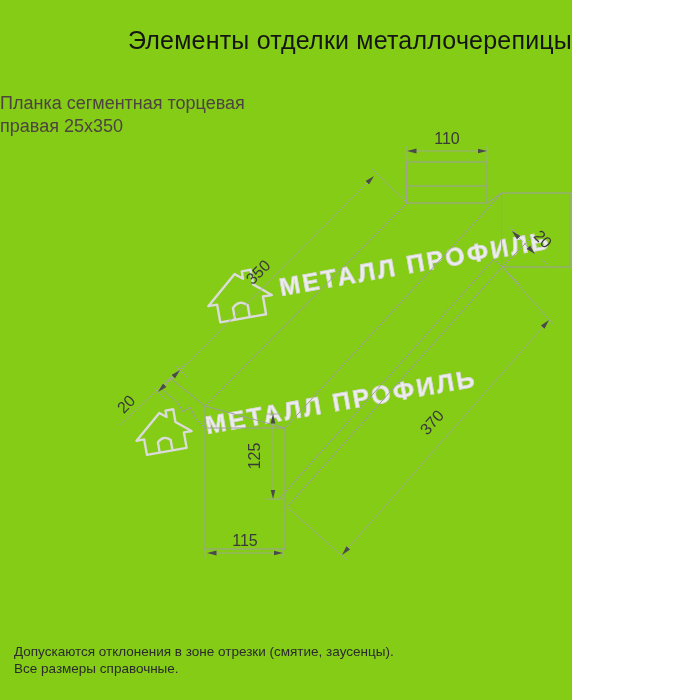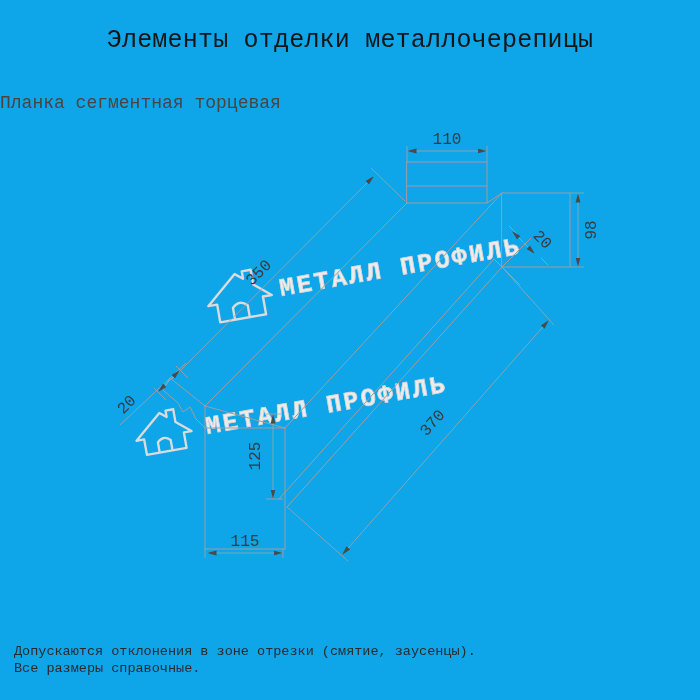--- a/index.html
+++ b/index.html
@@ -1,18 +1,18 @@
 <!DOCTYPE html>
 <html><head>
 <meta charset="utf-8">
 <style>
   html,body{margin:0;padding:0;background:#ffffff;}
   .page{
-    position:relative;width:700px;height:700px;background:#0ea5e9;overflow:hidden;
-    font-family:Liberation Mono, monospace;
+    position:relative;width:572px;height:700px;background:#84cc16;overflow:hidden;
+    font-family:Liberation Sans, sans-serif;
   }
   .title{
     position:absolute;top:26px;left:0;width:700px;text-align:center;
     font-size:25px;letter-spacing:0.2px;color:#151515;
   }
   .subtitle{
     position:absolute;top:92px;left:0;width:700px;text-align:left;
     font-size:18px;line-height:23px;color:#4d4340;
   }
   .footer{
@@ -28,20 +28,21 @@
 </style>
 </head>
 <body>
 
 <div class="page">
 
   <div class="title">Элементы отделки металлочерепицы</div>
 
   <div class="subtitle">
     <div>Планка сегментная торцевая</div>
+    <div>правая 25х350</div>
   </div>
 
   <svg class="drawing" width="700" height="700" viewBox="0 0 700 700">
     <defs>
       <marker id="arr" markerWidth="11" markerHeight="8" refX="9.5" refY="4" orient="auto-start-reverse" markerUnits="userSpaceOnUse">
         <path d="M0,1.6 L9.5,4 L0,6.4 Z" fill="#4a4a4a"></path>
       </marker>
     </defs>
 
     <g>

